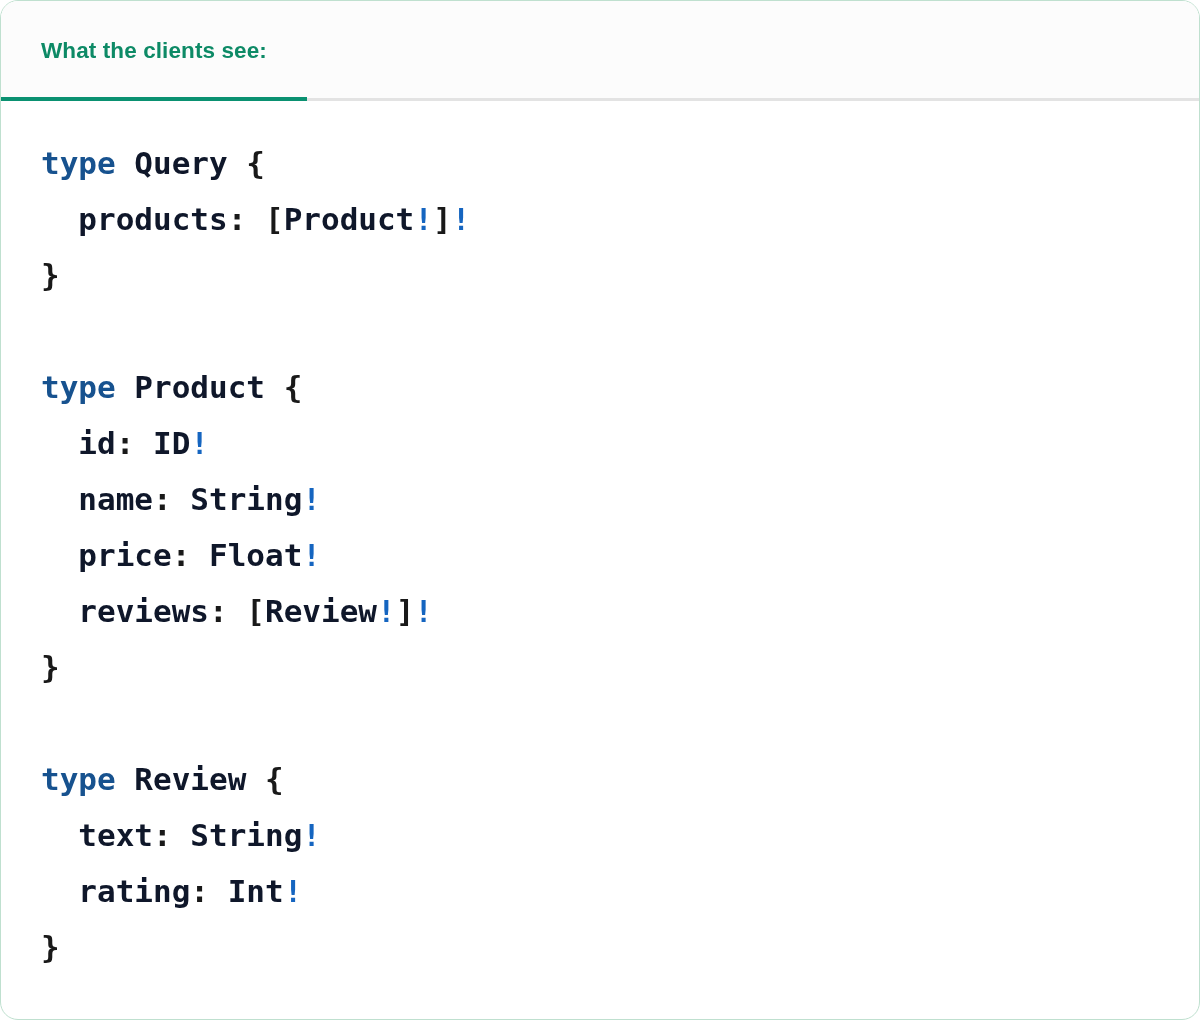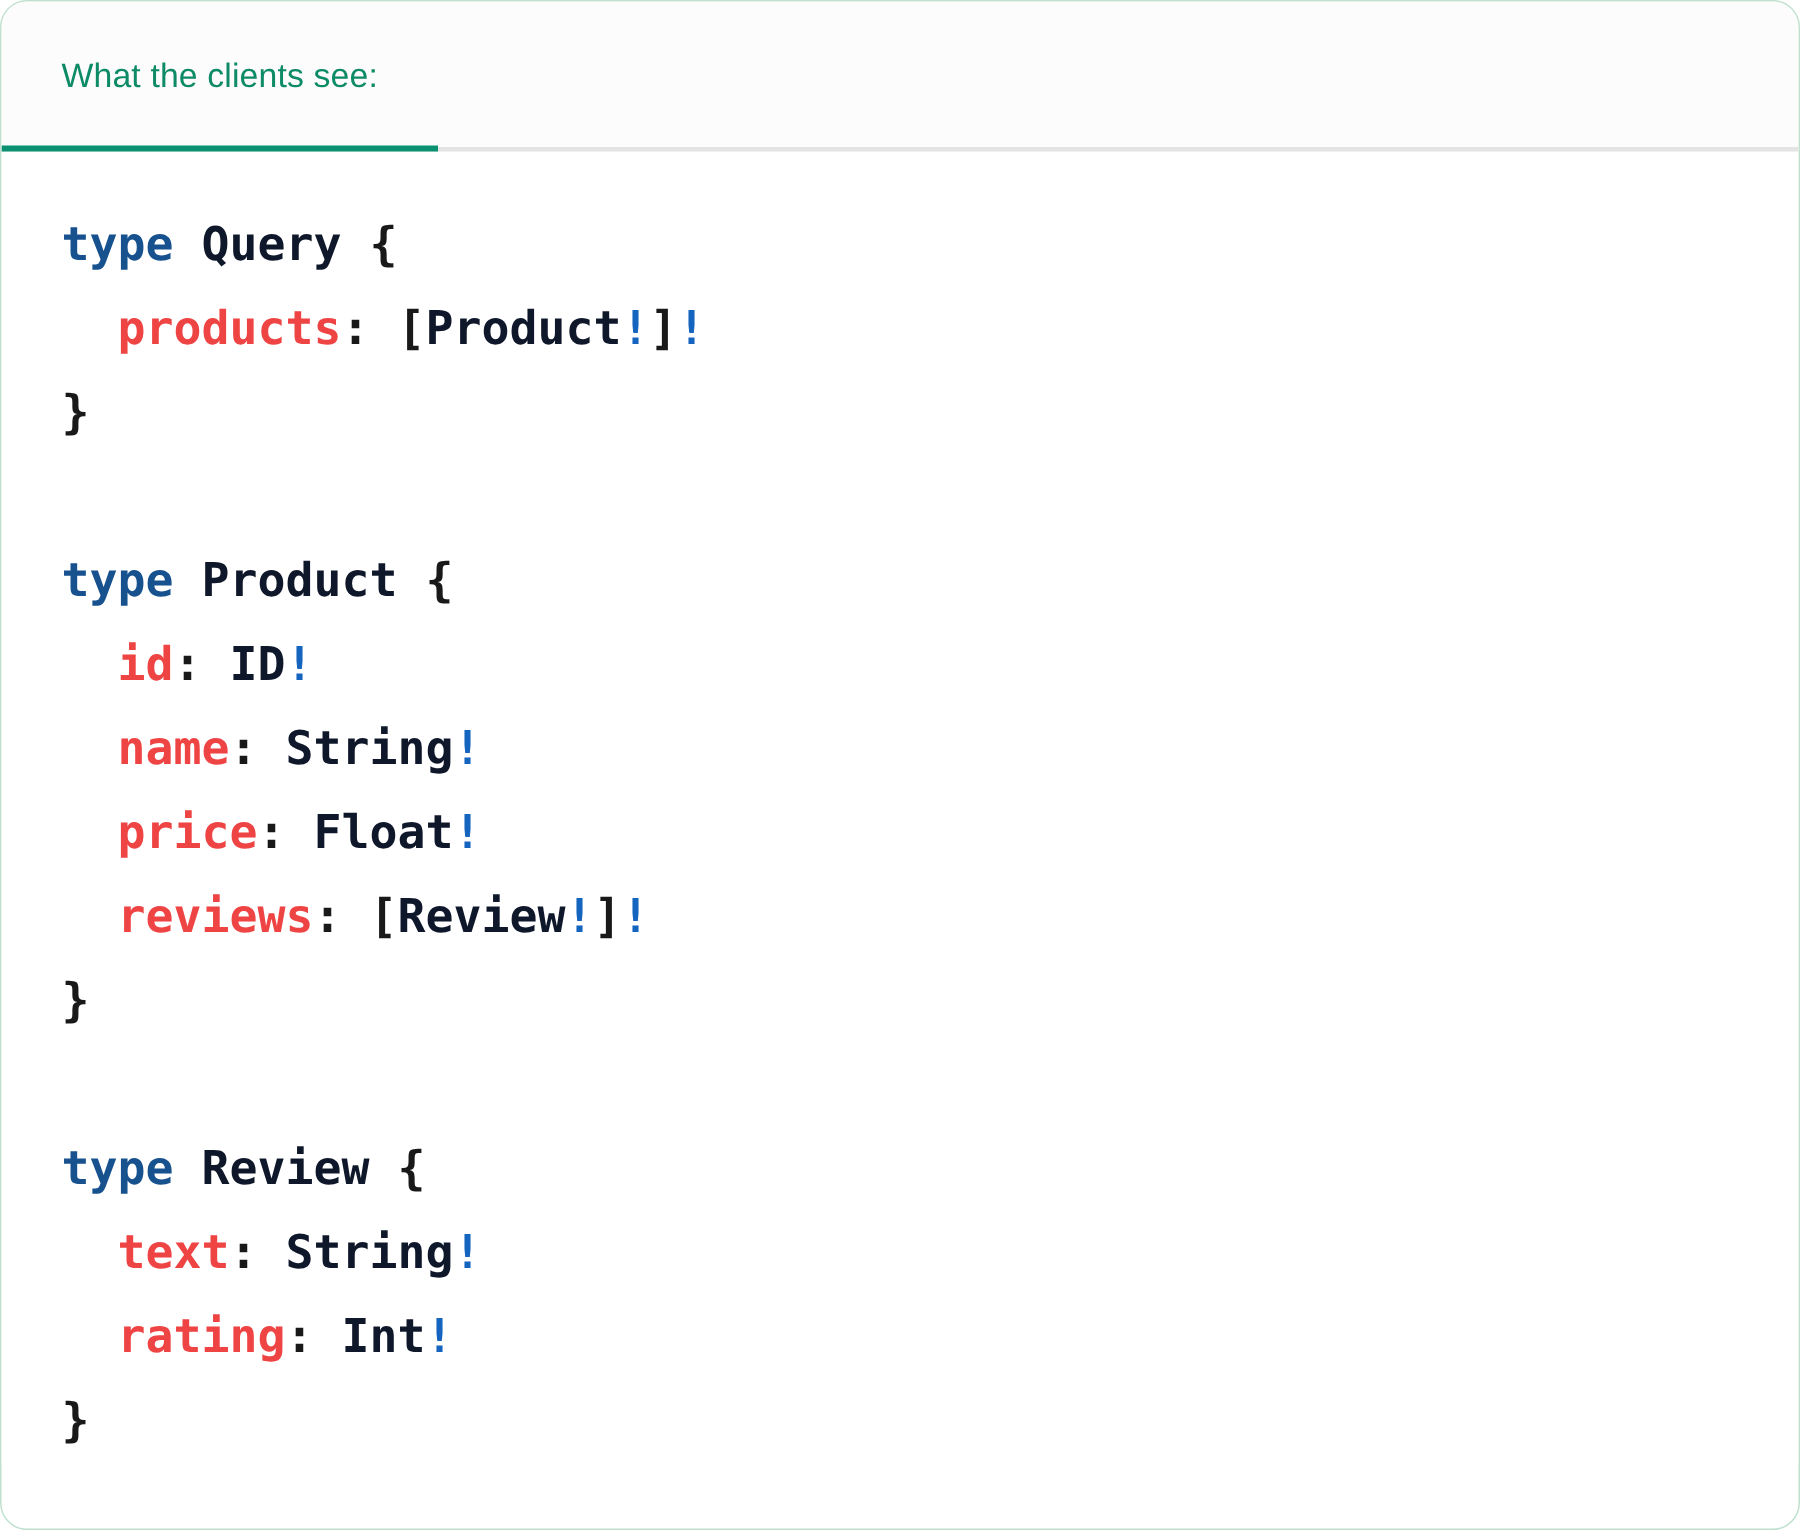--- a/index.html
+++ b/index.html
@@ -54,21 +54,21 @@
     align-items: center;
     padding: 0 40px 0 40px;
     background: transparent;
     border: 0;
     cursor: pointer;
     z-index: 2;
   }
   .tab-label {
     font-family: "Liberation Sans", sans-serif;
     font-size: 22.5px;
-    font-weight: 400;
+    font-weight: 700;
     letter-spacing: 0.1px;
     color: #0d8a66;
     white-space: nowrap;
   }
   
   .tab::after {
     content: "";
     position: absolute;
     left: 0;
     right: 0;
@@ -93,21 +93,21 @@
     white-space: pre;
     tab-size: 2;
   }
   pre.code .ln { display: block; min-height: 56px; }
 
   
   .t-kw   { color: #17528f; margin-top: 28px; }  
   .t-type { color: #0f172a; }  
   .t-bang { color: #1565c0; }  
   .t-pun  { color: #191919; }  
-  .t-fld  { color: #ef4444; }  
+  .t-fld  { color: #0f172a; }  
 </style>
 </head>
 <body>
 
 <div class="card">
 
   <div class="tabbar">
     <div class="tab">
       <span class="tab-label">What the clients see:</span>
     </div>

